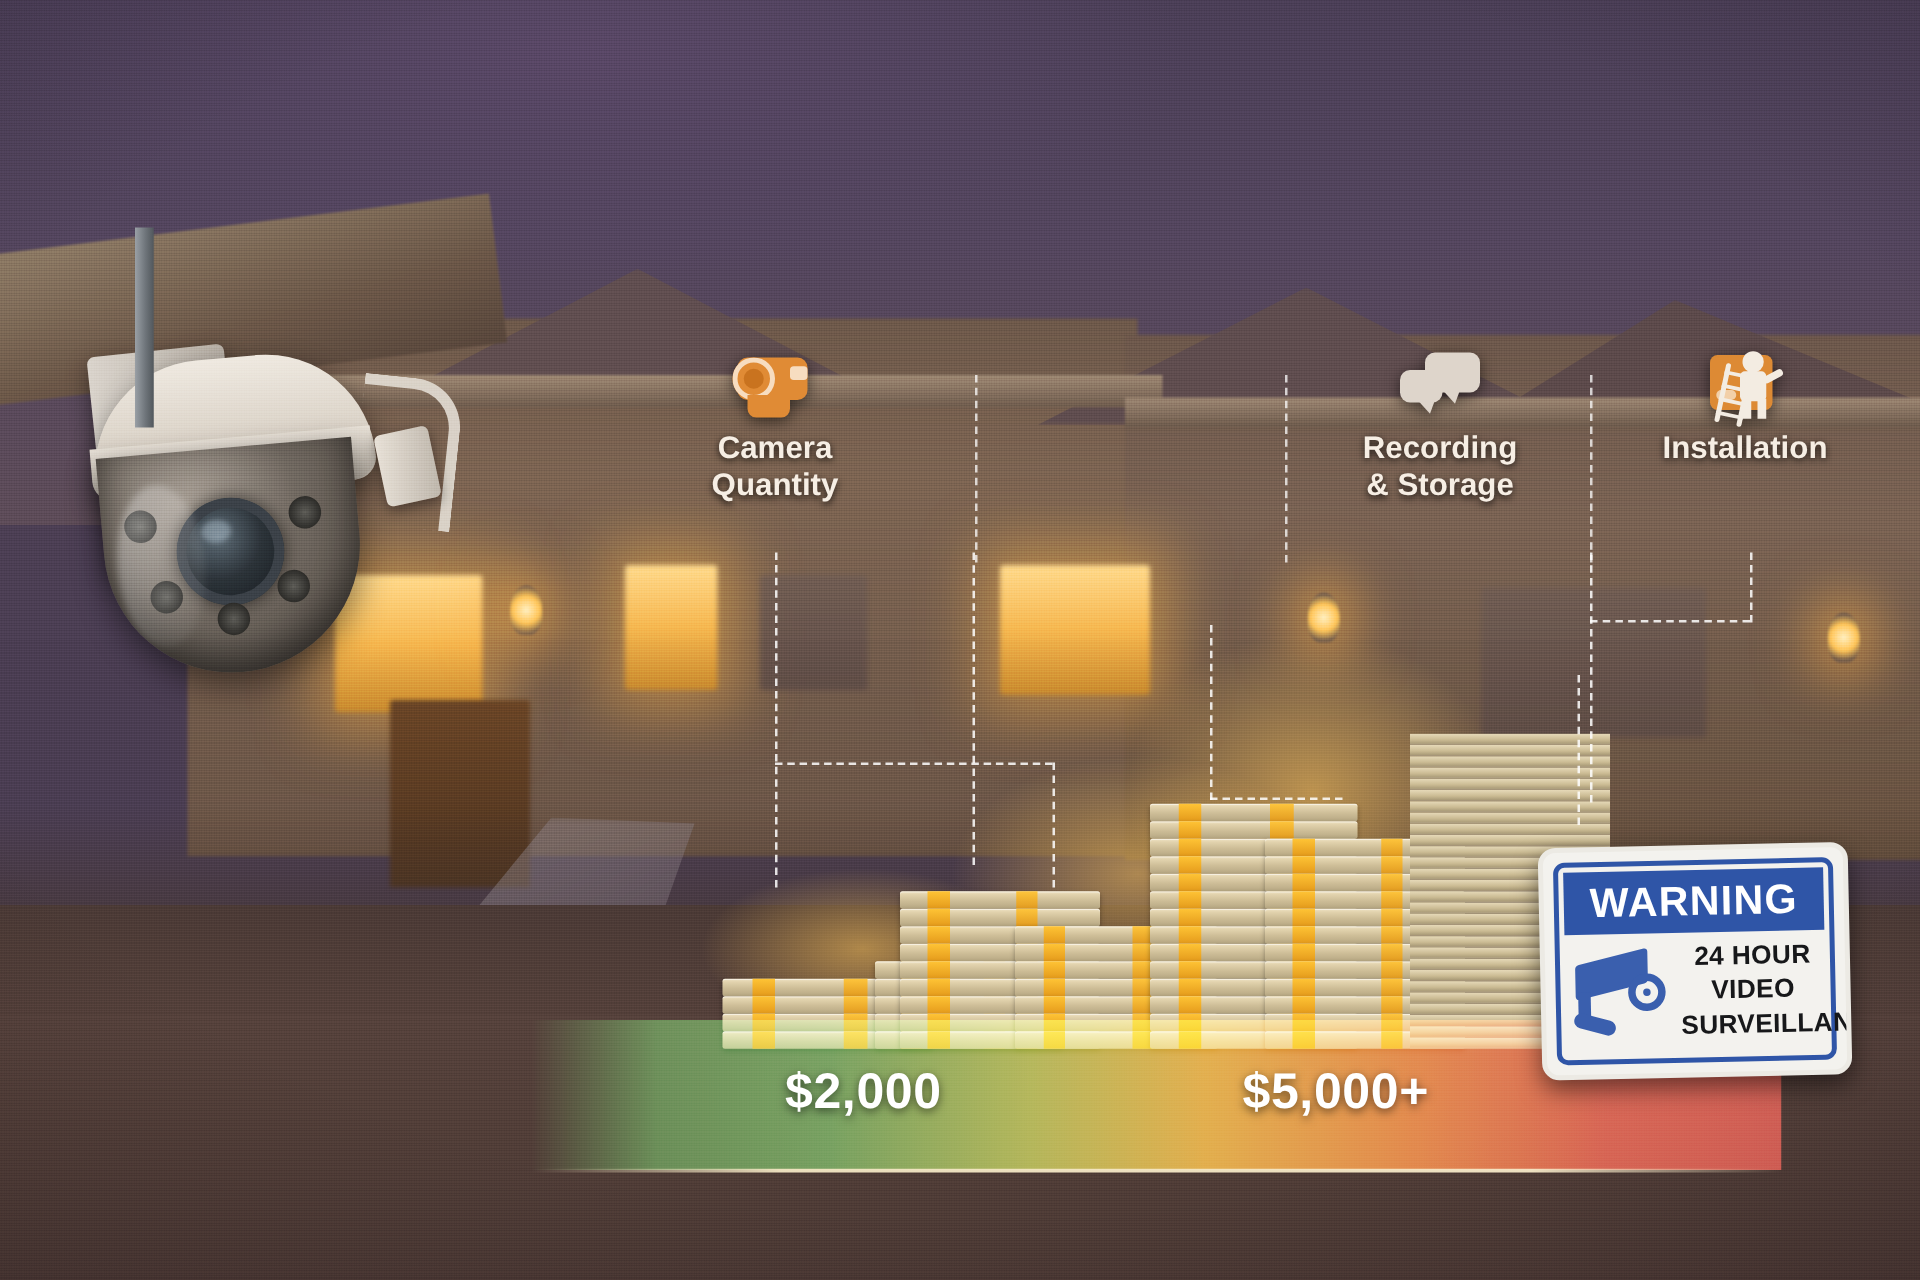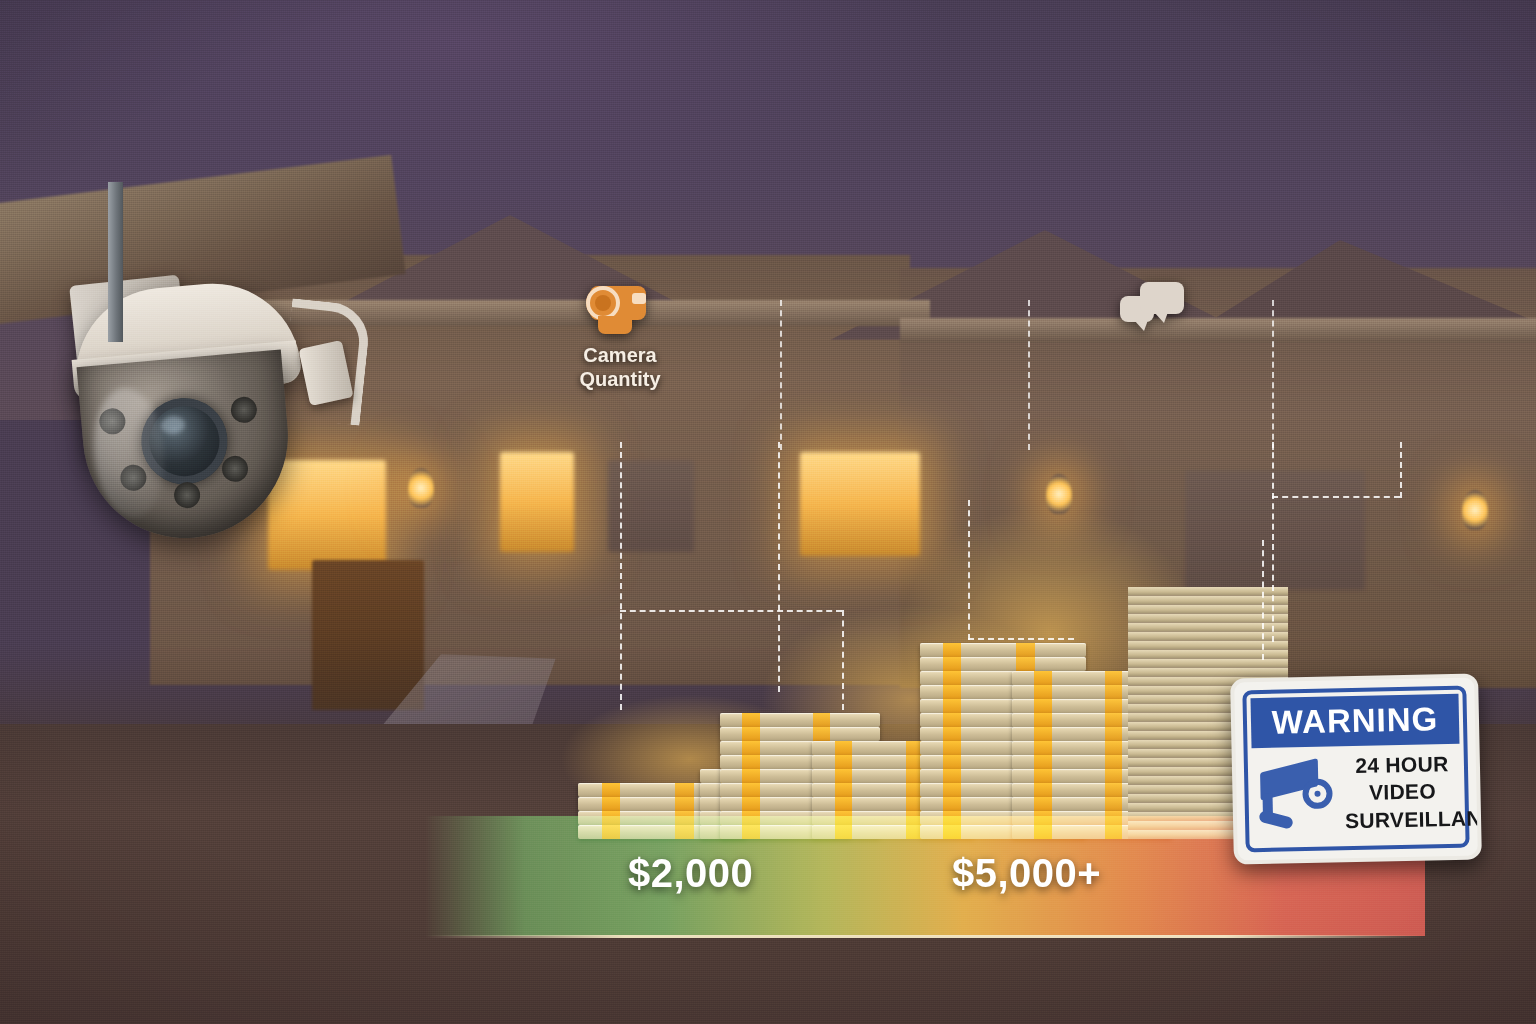--- a/index.html
+++ b/index.html
@@ -176,21 +176,21 @@
   }
 
   
   #factors { position:absolute; left:0; top:278px; width:1536px; height:160px; z-index:9; }
   .factor { position:absolute; text-align:center; }
   .factor .ficon {
     width:72px; height:60px; margin:0 auto 6px auto; position:relative;
     filter:drop-shadow(0 3px 6px rgba(0,0,0,.55));
   }
   .factor .flabel {
-    font-size:20px; font-weight:600; line-height:1.18; color:#f6eee4;
+    font-size:25px; font-weight:600; line-height:1.18; color:#f6eee4;
     text-shadow:0 2px 6px rgba(0,0,0,.75);
     white-space:pre-line;
   }
   .divider {
     position:absolute; top:300px; width:0; height:150px;
     border-left:2px dashed rgba(255,255,255,.75); z-index:8;
   }
 
   
   .ic-cam-body {
@@ -452,22 +452,44 @@
       <div class="flabel">Camera
 Quantity</div>
     </div>
 
 
     <div class="factor" style="left:1062px;top:0;width:180px;">
       <div class="ficon">
         <div class="bubble" style="left:4px;top:18px;width:34px;height:26px;"></div>
         <div class="bubble" style="left:24px;top:4px;width:44px;height:32px;"></div>
       </div>
-    </div>
-
+      <div class="flabel">Recording
+&amp; Storage</div>
+    </div>
+
+    <div class="factor" style="left:1308px;top:0;width:176px;">
+      <div class="ficon">
+        <div class="ic-inst-panel"></div>
+        <div class="ic-inst-slot"></div>
+        <div class="ic-person-head"></div>
+        <div class="ic-person-body"></div>
+        <div class="ic-person-arm"></div>
+        <div class="ic-person-leg" style="left:34px;"></div>
+        <div class="ic-person-leg" style="left:46px;"></div>
+        <div class="ic-ladder">
+          <div class="rail" style="left:0;"></div>
+          <div class="rail" style="left:18px;"></div>
+          <div class="rung" style="top:6px;"></div>
+          <div class="rung" style="top:17px;"></div>
+          <div class="rung" style="top:28px;"></div>
+          <div class="rung" style="top:39px;"></div>
+        </div>
+      </div>
+      <div class="flabel">Installation</div>
+    </div>
   </div>
 
   <div id="stacks">
 
     <div class="stack-glow" style="left:560px;bottom:200px;width:260px;height:130px;"></div>
     <div class="stack-glow" style="left:760px;bottom:230px;width:300px;height:190px;"></div>
     <div class="stack-glow" style="left:900px;bottom:260px;width:300px;height:260px;"></div>
 
     <div class="stack" style="left:578px;width:168px;">
       <div class="bundle" style="height:14px;"></div>
@@ -563,21 +585,21 @@
       <div class="layer"></div>
         <div class="layer"></div>
         <div class="layer"></div>
       <div class="layer"></div>
     </div>
   </div>
 
   <div id="gradient-bar"></div>
   <div id="gradient-bar-line"></div>
   <div class="price" style="left:628px;">$2,000</div>
-  <div class="price" style="left:952px;">$5,000+</div>
+  <div class="price" style="left:994px;">$5,000+</div>
 
   <div class="sign-post"></div>
   <div id="warning-sign">
     <div class="sign-face">
       <div class="sign-inner"></div>
       <div class="sign-head">
         <span>WARNING</span>
       </div>
       <div class="sign-cam">
         <div class="sc-body"></div>

